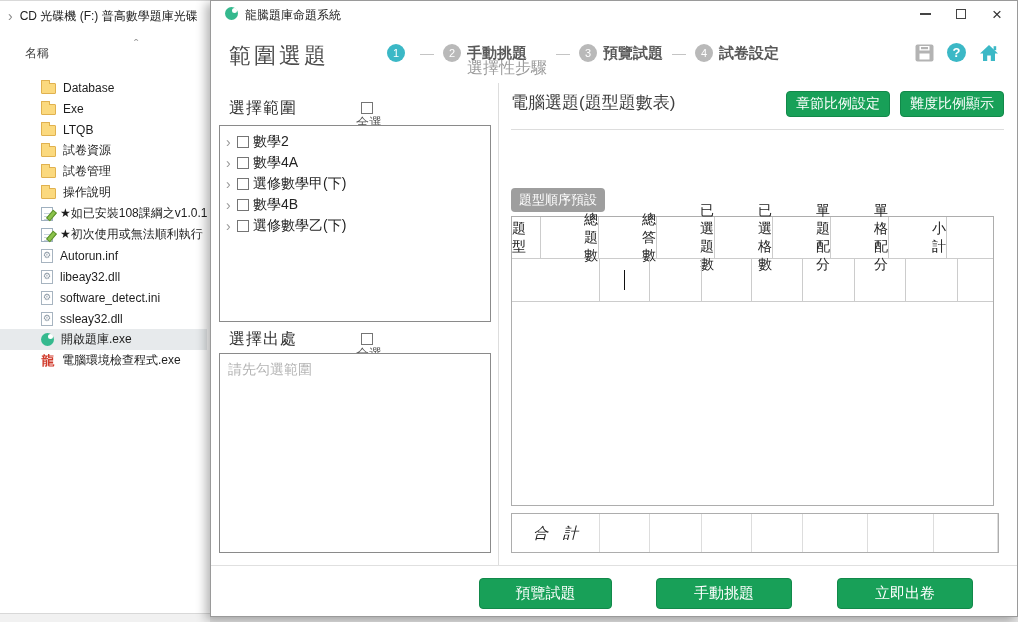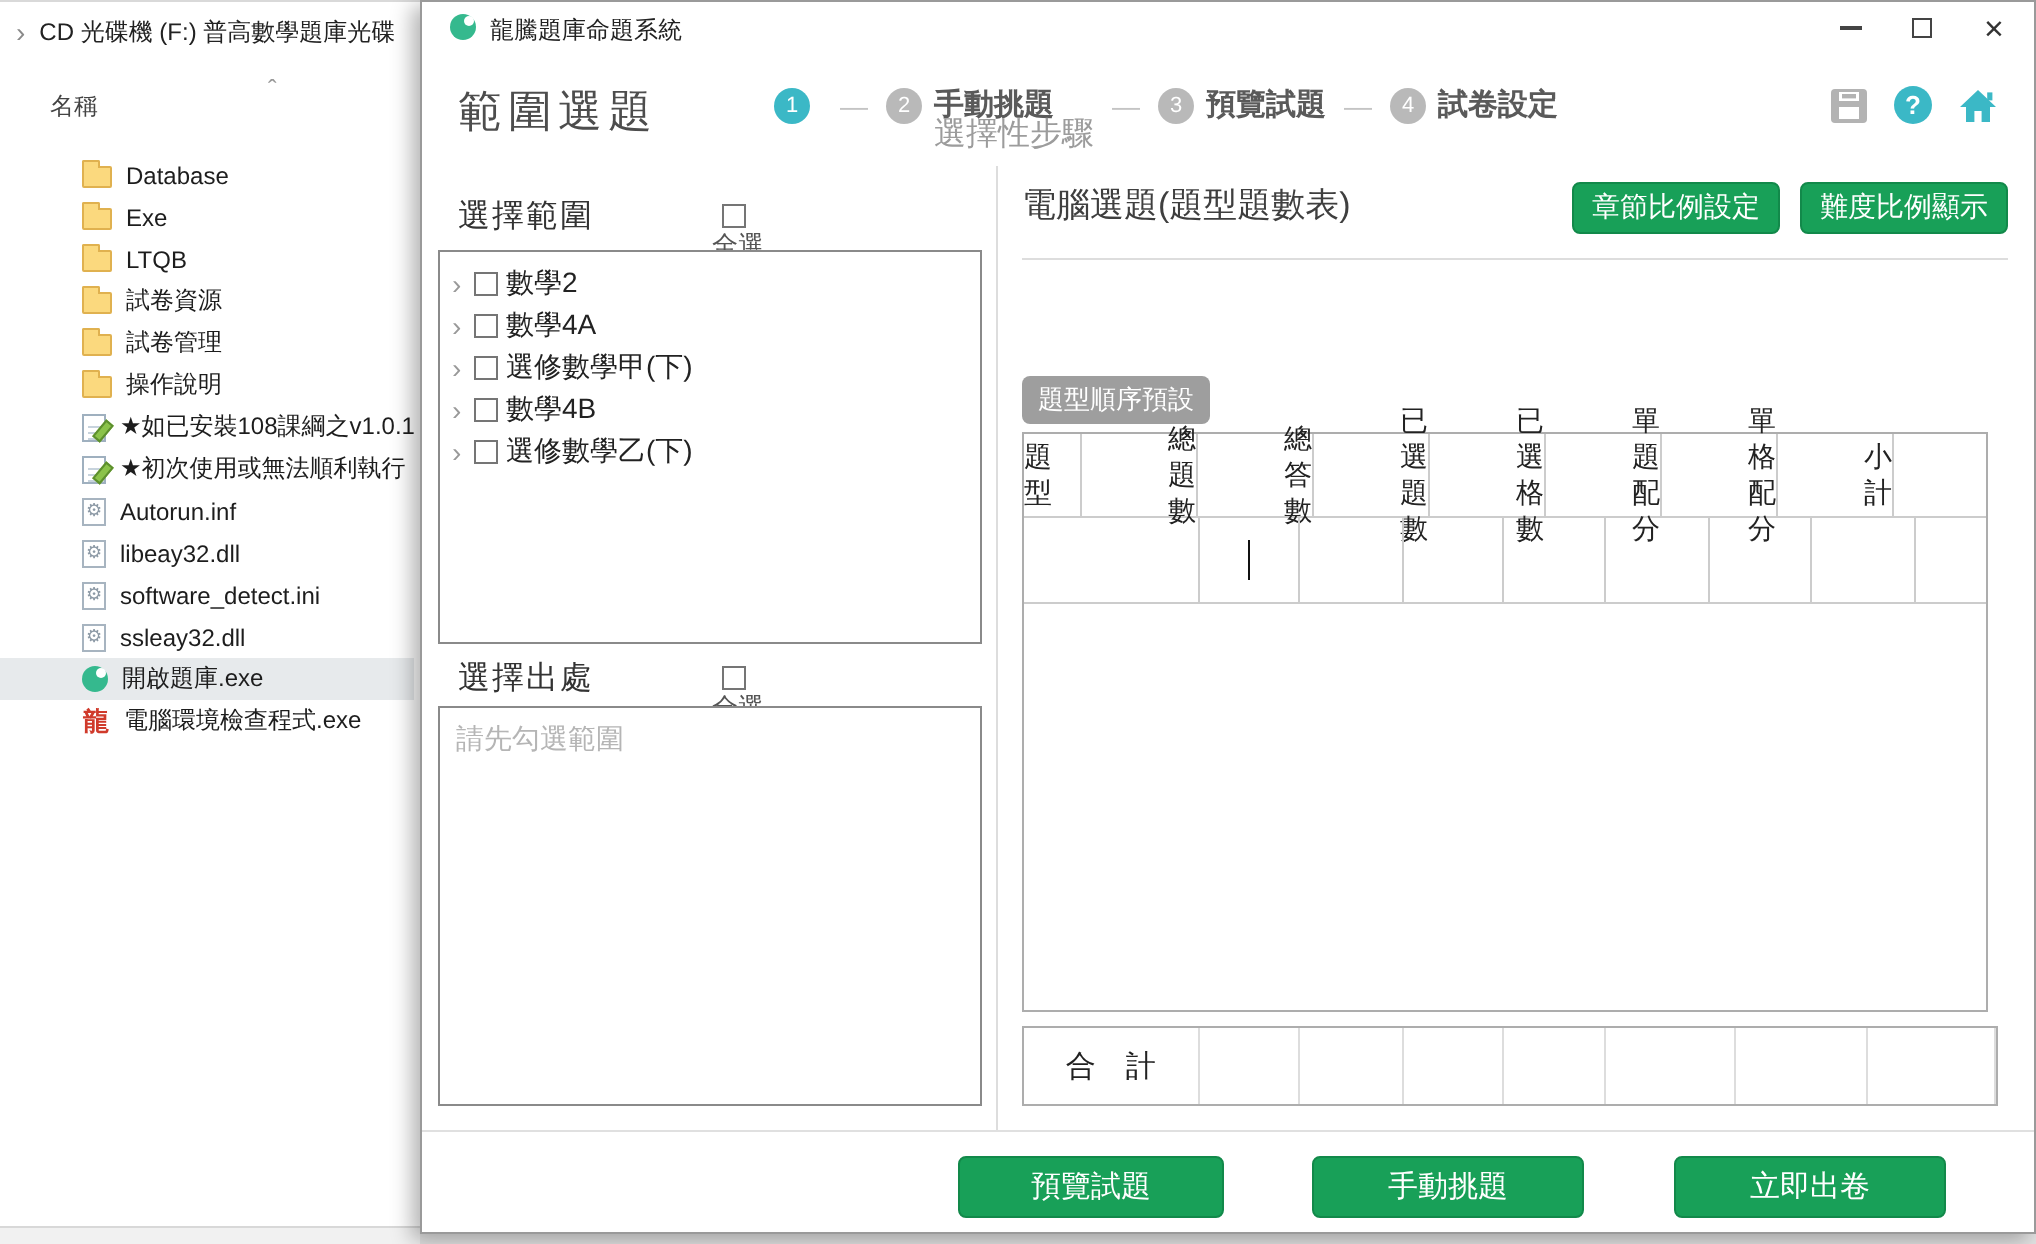--- a/index.html
+++ b/index.html
@@ -115,21 +115,21 @@
   .t-row.head { height:42px; border-bottom:1px solid #ccc;gap:43px; }
   .t-row.data { height:43px; border-bottom:1px solid #ccc; }
   .t-cell { display:flex; align-items:center; justify-content:center; font-size:14px;
     color:#222; border-right:1px solid #ccc; position:relative; }
   .t-cell:last-child { border-right:none; }
   .caret-bar { position:absolute; left:50%; top:11px; width:1px; height:20px;
     background:#111; }
 
   #total-table { position:absolute; left:300px; top:512px; width:488px; height:40px;
     border:1px solid #adadad; background:#fff; display:flex; }
-  #total-table .t-cell { border-right:1px solid #ddd; font-size:15px; }
+  #total-table .t-cell { border-right:1px solid #ddd; font-size:15px;font-style:italic; }
 
   
   #footer-divider { position:absolute; left:0; right:0; top:564px; height:1px;
     background:#e0e0e0; }
   .btn-green-lg { position:absolute; top:577px; height:31px; background:#18a058;
     border:1px solid #12894a; border-radius:4px; color:#fff; font-size:15px;
     display:flex; align-items:center; justify-content:center; }
   #btn-back { left:12px; width:140px; }
   #btn-preview { left:268px; width:133px; }
   #btn-manual { left:445px; width:136px; }

